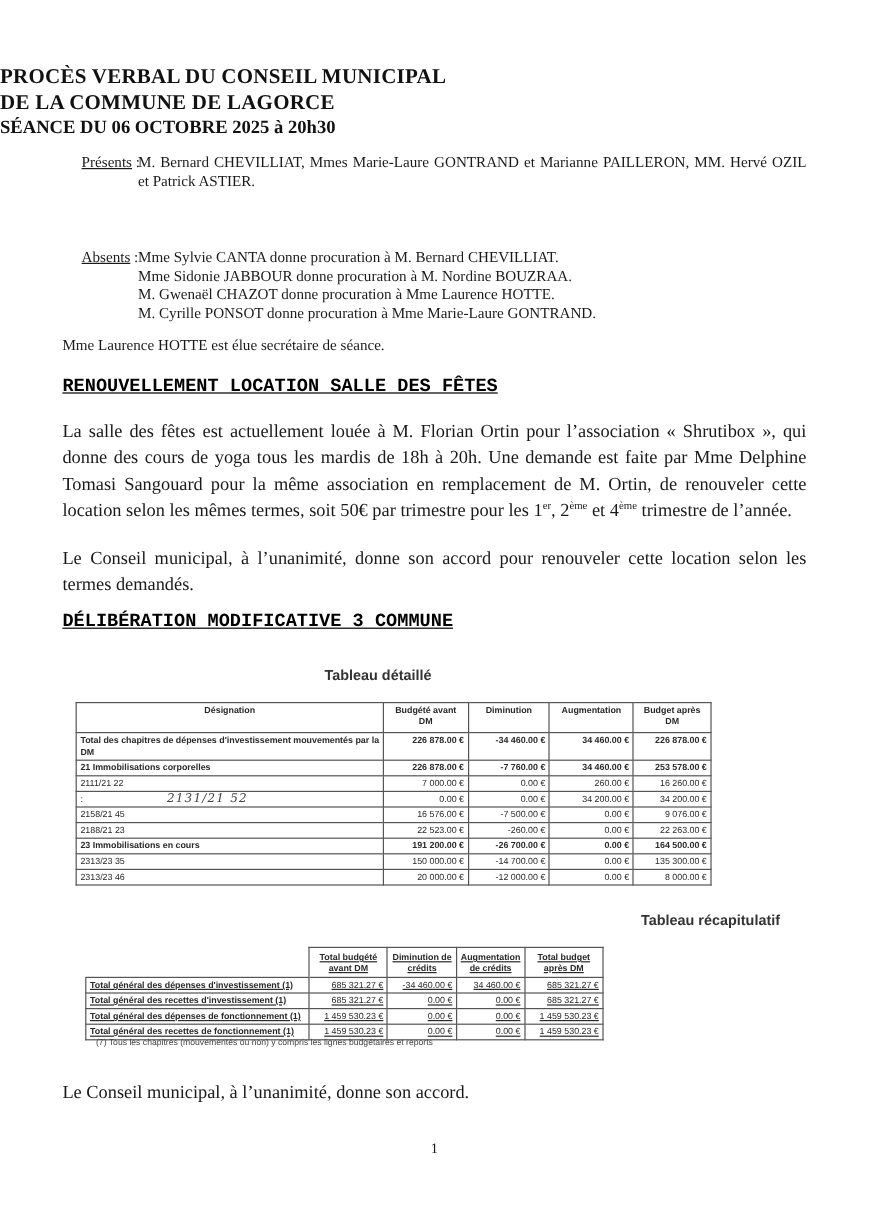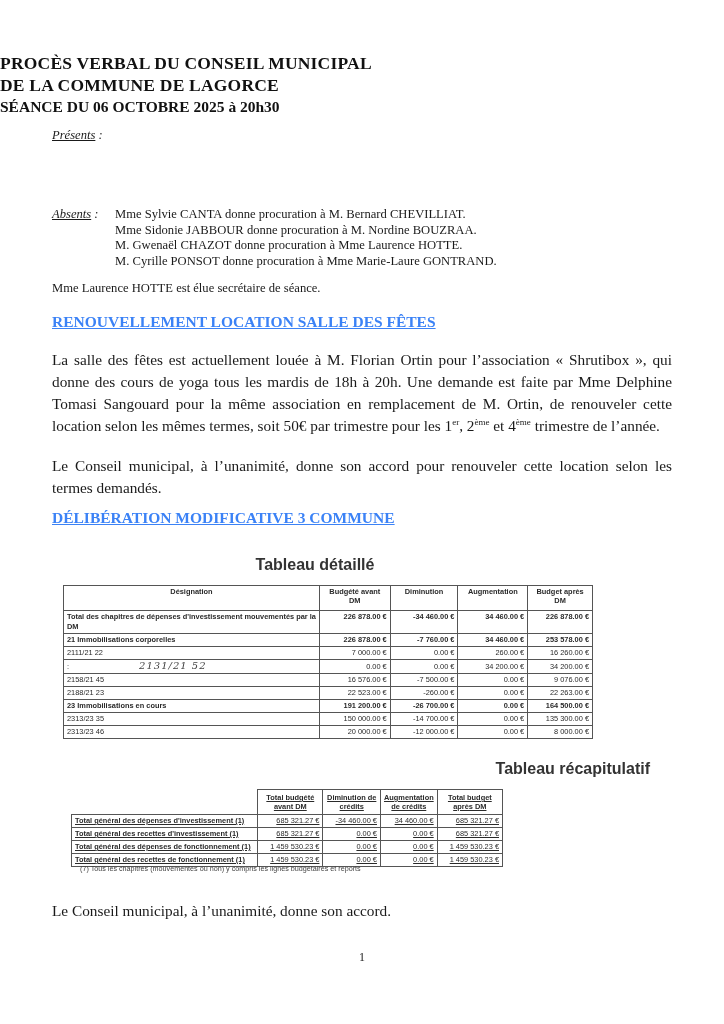--- a/index.html
+++ b/index.html
@@ -3,40 +3,40 @@
 <meta charset="utf-8">
 <style>
   html, body { margin: 0; padding: 0; background: #ffffff; }
   body { width: 724px; height: 1024px; position: relative; overflow: hidden; color: #1a1a1a; }
 
   .title-block { position: absolute; top: 52px; left: 0; width: 724px; font-family: "Liberation Serif", serif; font-weight: bold; color: #111; }
   .title-block .l1, .title-block .l2 { font-size: 17.5px; line-height: 22px; letter-spacing: 0.2px; }
   .title-block .l3 { font-size: 15.5px; line-height: 21px; }
 
   .attend { position: absolute; left: 52px; width: 620px; font-family: "Liberation Serif", serif; font-size: 12.6px; line-height: 15.5px; color: #1a1a1a; }
-  .attend .lbl { position: absolute; left: 0; top: 0; font-style: italic; }
+  .attend .lbl { position: absolute; left: 16px; top: 0; }
   .attend .lbl span { text-decoration: underline; }
   .attend .body { margin-left: 63px; text-align: justify; }
   .attend .body p { margin: 0; }
   .present { top: 128px; }
   .absent { top: 207px; }
 
   .secretary { position: absolute; left: 52px; top: 281px; font-family: "Liberation Serif", serif; font-size: 12.6px; }
 
-  .section-h { position: absolute; left: 52px; font-family: Liberation Serif, serif; font-weight: bold; font-size: 15.5px; text-decoration: underline; color: #3b82f6; }
+  .section-h { position: absolute; left: 52px; font-family: Liberation Mono, monospace; font-weight: bold; font-size: 15.5px; text-decoration: underline; color: #000000; }
   .sh1 { top: 313px; }
   .sh2 { top: 509px; }
 
   .para { position: absolute; left: 52px; width: 620px; font-family: "Liberation Serif", serif; font-size: 15.3px; line-height: 22px; text-align: justify; margin: 0; color: #1a1a1a; }
   .p1 { top: 349px; }
   .p2 { top: 455px; }
   .p3 { top: 900px; }
   sup { font-size: 9px; line-height: 0; }
 
-  .tbl-title { position: absolute; font-family: "Liberation Sans", sans-serif; font-weight: bold; font-size: 16px; color: #333; }
+  .tbl-title { position: absolute; font-family: "Liberation Sans", sans-serif; font-weight: bold; font-size: 12px; color: #333; }
   .tt1 { top: 556px; left: 0; width: 630px; text-align: center; }
   .tt2 { top: 760px; left: 0; width: 650px; text-align: right; }
 
   table { border-collapse: collapse; font-family: "Liberation Sans", sans-serif; font-size: 7.4px; color: #2a2a2a; position: absolute; }
   td, th { border: 1px solid #555; padding: 1px 3px; }
   .t1 { top: 585px; left: 63px; width: 530px; }
   .t1 th { font-weight: bold; text-align: center; vertical-align: top; height: 22px; }
   .t1 td { height: 9.5px; line-height: 10px; }
   .t1 td.num { text-align: right; white-space: nowrap; }
   .t1 tr.bold td { font-weight: bold; margin-left: 24px; }
@@ -63,20 +63,21 @@
 
 <div class="title-block">
   <div class="l1">PROCÈS VERBAL DU CONSEIL MUNICIPAL</div>
   <div class="l2">DE LA COMMUNE DE LAGORCE</div>
   <div class="l3">SÉANCE DU 06 OCTOBRE 2025 à 20h30</div>
 </div>
 
 <div class="attend present">
   <div class="lbl"><span>Présents</span><span style="text-decoration:none"> :</span></div>
   <div class="body">
+    <p>M. Bernard CHEVILLIAT, Mmes Marie-Laure GONTRAND et Marianne PAILLERON, MM. Hervé OZIL et Patrick ASTIER.</p>
   </div>
 </div>
 
 <div class="attend absent">
   <div class="lbl"><span>Absents</span><span style="text-decoration:none"> :</span></div>
   <div class="body">
     <p>Mme Sylvie CANTA donne procuration à M. Bernard CHEVILLIAT.</p>
     <p>Mme Sidonie JABBOUR donne procuration à M. Nordine BOUZRAA.</p>
     <p>M. Gwenaël CHAZOT donne procuration à Mme Laurence HOTTE.</p>
     <p>M. Cyrille PONSOT donne procuration à Mme Marie-Laure GONTRAND.</p>

